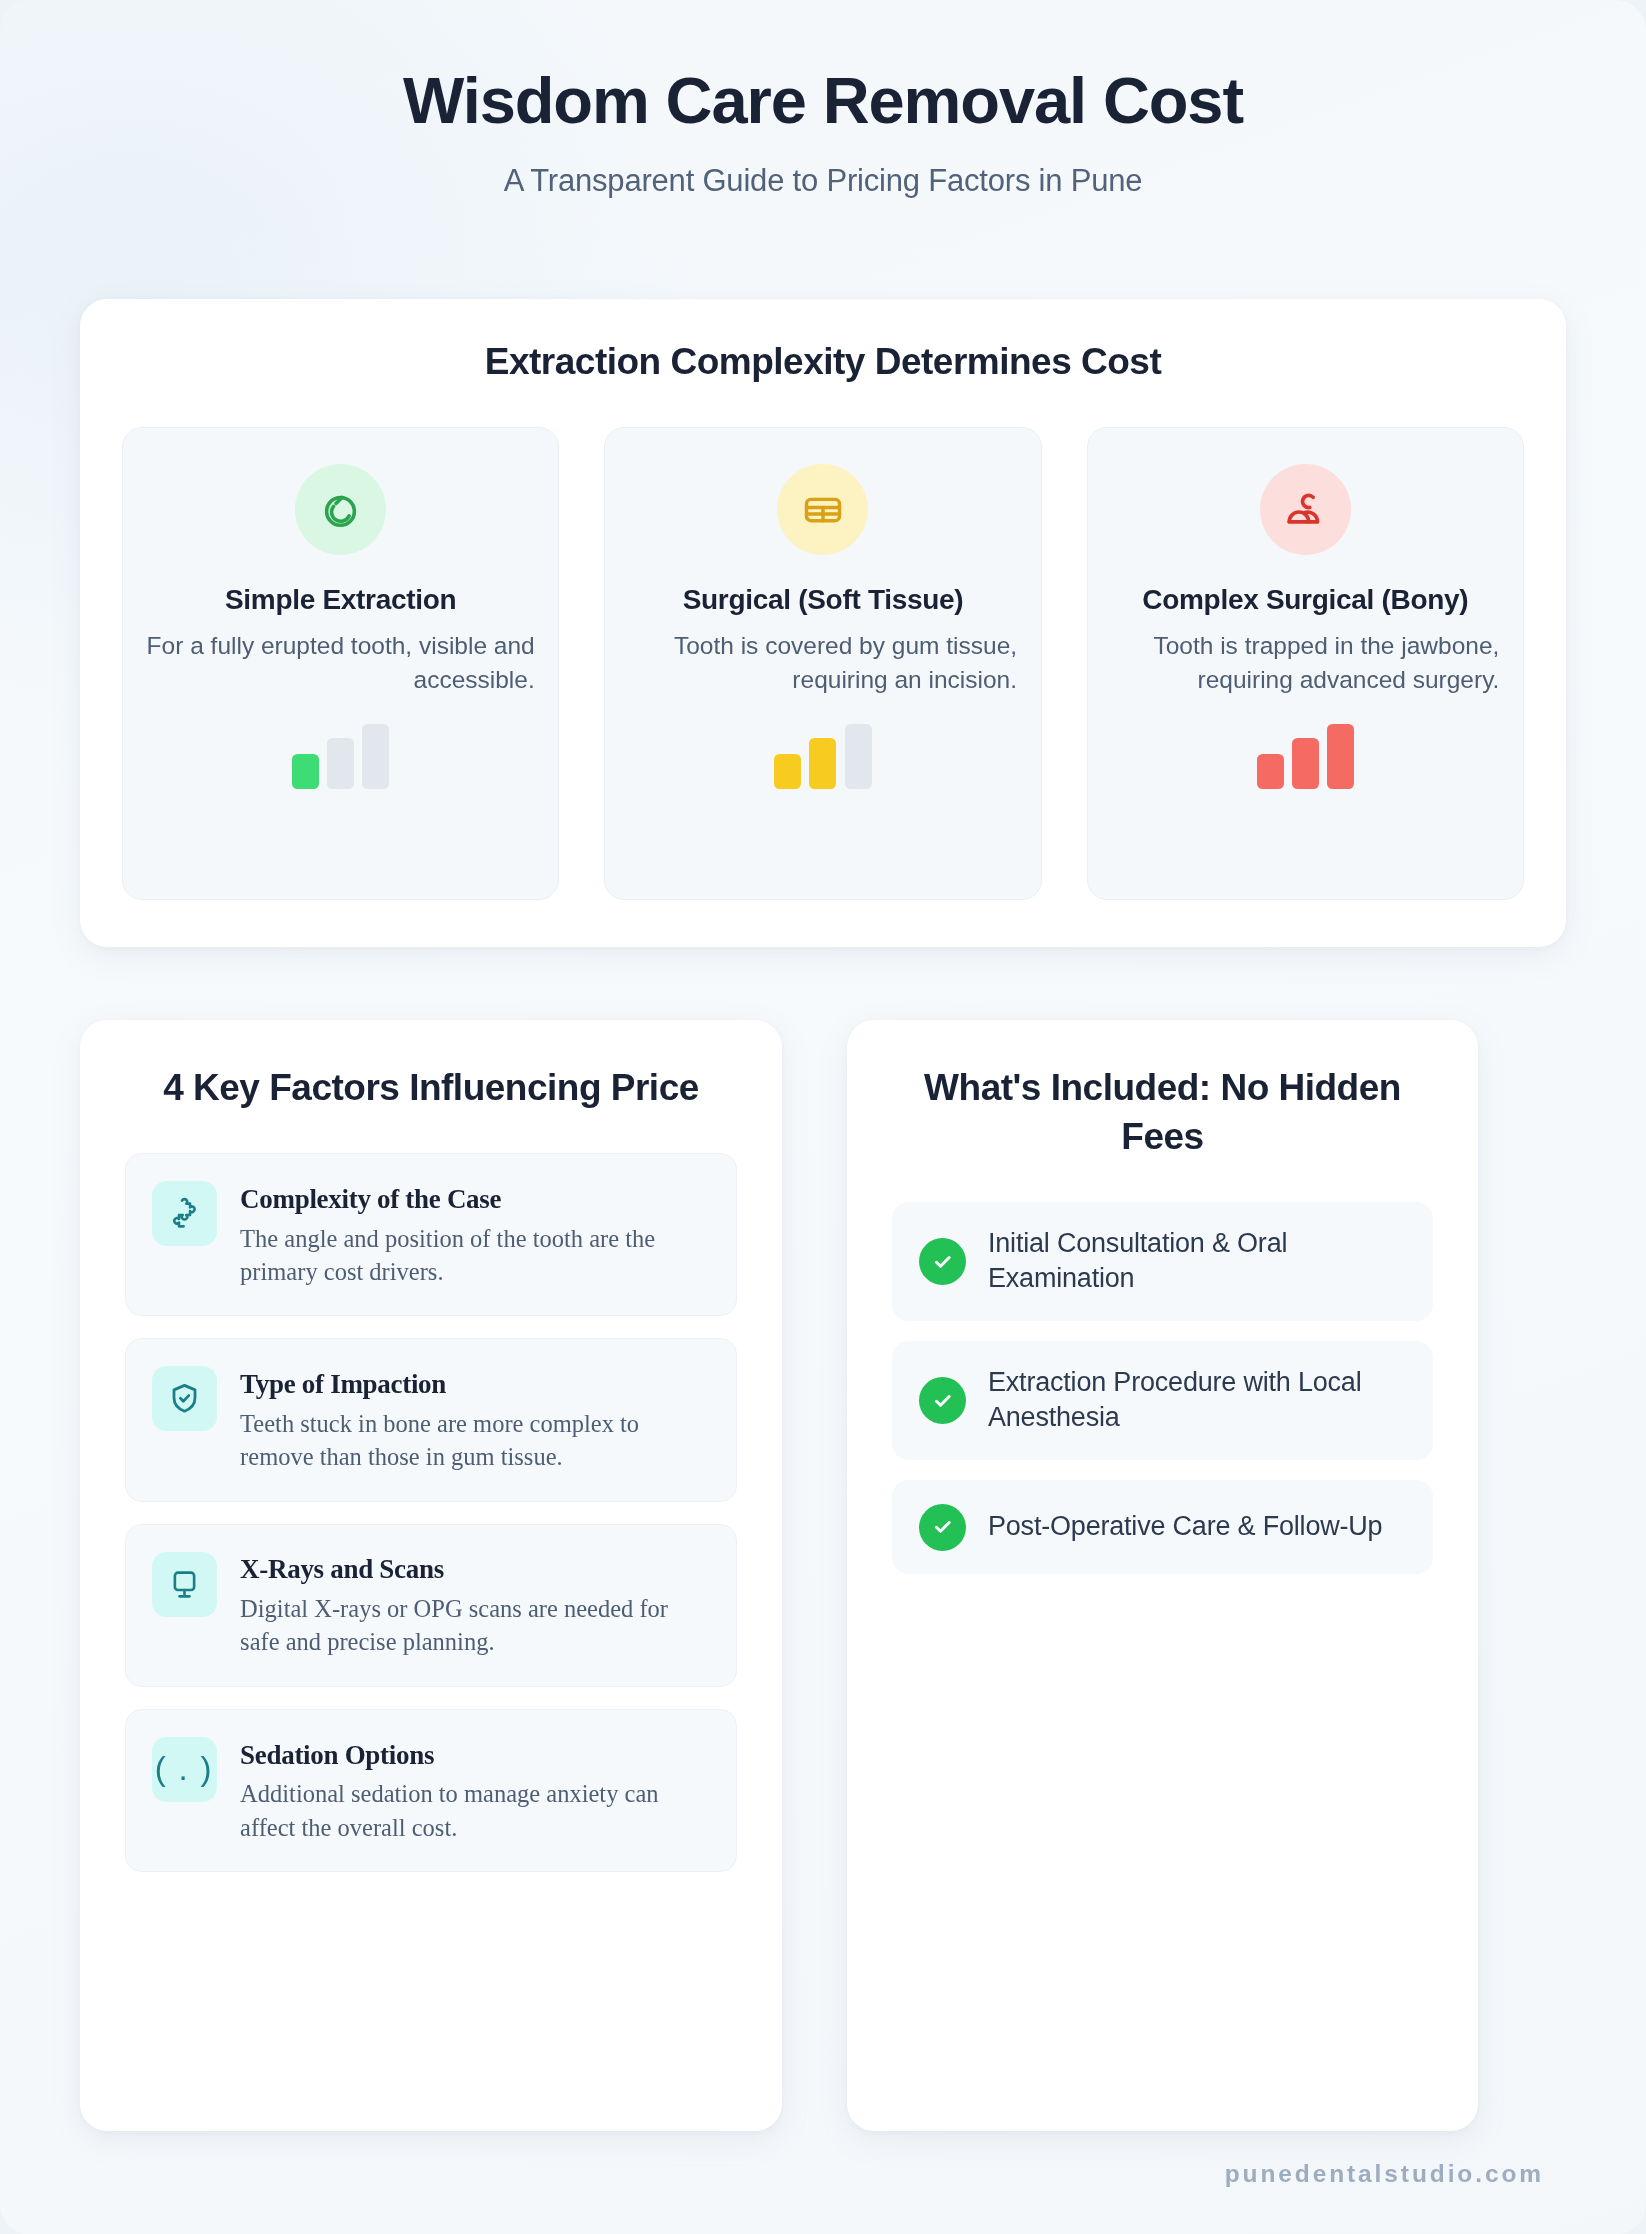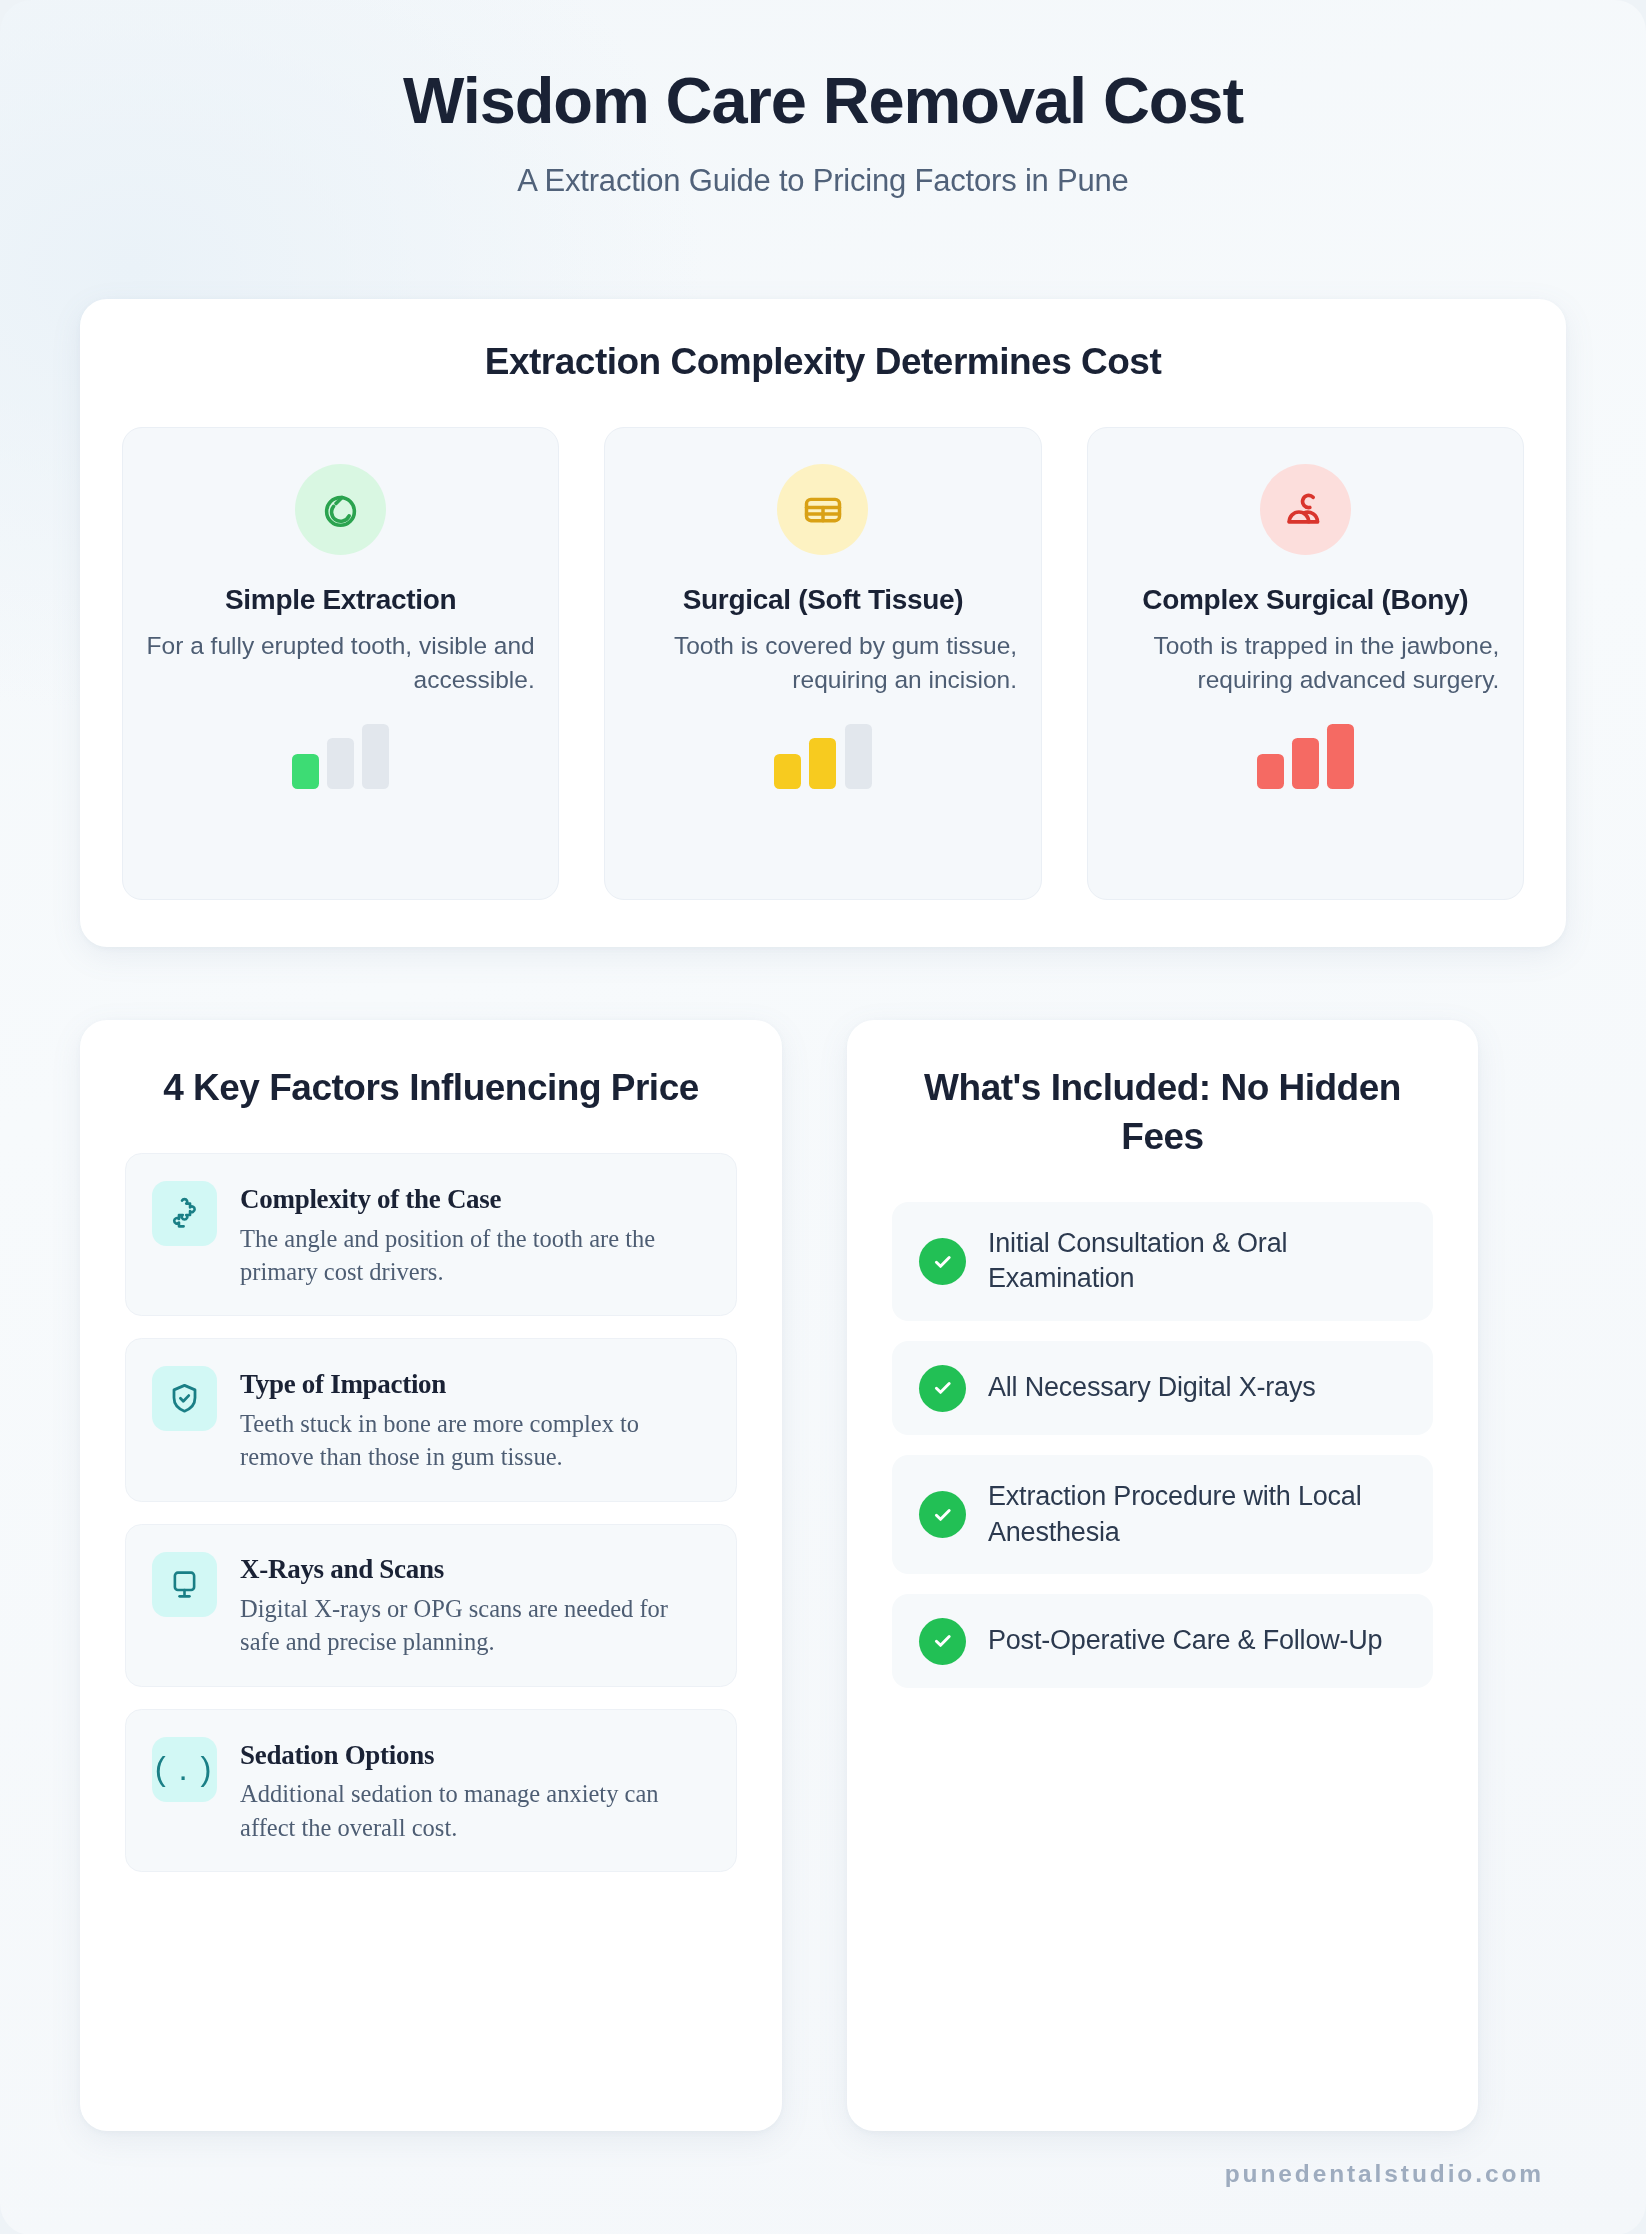--- a/index.html
+++ b/index.html
@@ -228,21 +228,21 @@
     color: #9eacbf;
   }
 </style>
 </head>
 <body>
 
 <div class="page">
 
   <div class="header">
     <div class="main-title">Wisdom Care Removal Cost</div>
-    <div class="subtitle">A Extraction Guide to Pricing Factors in Pune</div>
+    <div class="subtitle">A Transparent Guide to Pricing Factors in Pune</div>
   </div>
 
   <div class="panel complexity-panel">
     <div class="panel-title">Extraction Complexity Determines Cost</div>
 
     <div class="complexity-grid">
 
       <div class="complexity-card">
         <div class="icon-circle ic-green">
           <svg width="45" height="45" viewBox="0 0 24 24" fill="none" stroke="#2ba34f" stroke-width="1.9" stroke-linecap="round" stroke-linejoin="round">
@@ -363,44 +363,36 @@
 
         <div class="included-item">
           <div class="check-badge">
             <svg width="23.6" height="23.6" viewBox="0 0 24 24" fill="none" stroke="#ffffff" stroke-width="3" stroke-linecap="round" stroke-linejoin="round">
               <path d="M5.5 12.4 l4.2 4.2 l8.8-9"></path>
             </svg>
           </div>
           <div class="included-label">Initial Consultation &amp; Oral Examination</div>
         </div>
 
+
         <div class="included-item">
           <div class="check-badge">
             <svg width="23.6" height="23.6" viewBox="0 0 24 24" fill="none" stroke="#ffffff" stroke-width="3" stroke-linecap="round" stroke-linejoin="round">
               <path d="M5.5 12.4 l4.2 4.2 l8.8-9"></path>
             </svg>
           </div>
-          <div class="included-label">All Necessary Digital X-rays</div>
+          <div class="included-label">Extraction Procedure with Local Anesthesia</div>
         </div>
 
         <div class="included-item">
           <div class="check-badge">
             <svg width="23.6" height="23.6" viewBox="0 0 24 24" fill="none" stroke="#ffffff" stroke-width="3" stroke-linecap="round" stroke-linejoin="round">
               <path d="M5.5 12.4 l4.2 4.2 l8.8-9"></path>
             </svg>
           </div>
-          <div class="included-label">Extraction Procedure with Local Anesthesia</div>
-        </div>
-
-        <div class="included-item">
-          <div class="check-badge">
-            <svg width="23.6" height="23.6" viewBox="0 0 24 24" fill="none" stroke="#ffffff" stroke-width="3" stroke-linecap="round" stroke-linejoin="round">
-              <path d="M5.5 12.4 l4.2 4.2 l8.8-9"></path>
-            </svg>
-          </div>
           <div class="included-label">Post-Operative Care &amp; Follow-Up</div>
         </div>
 
       </div>
     </div>
 
   </div>
 
   <div class="watermark">punedentalstudio.com</div>
 

